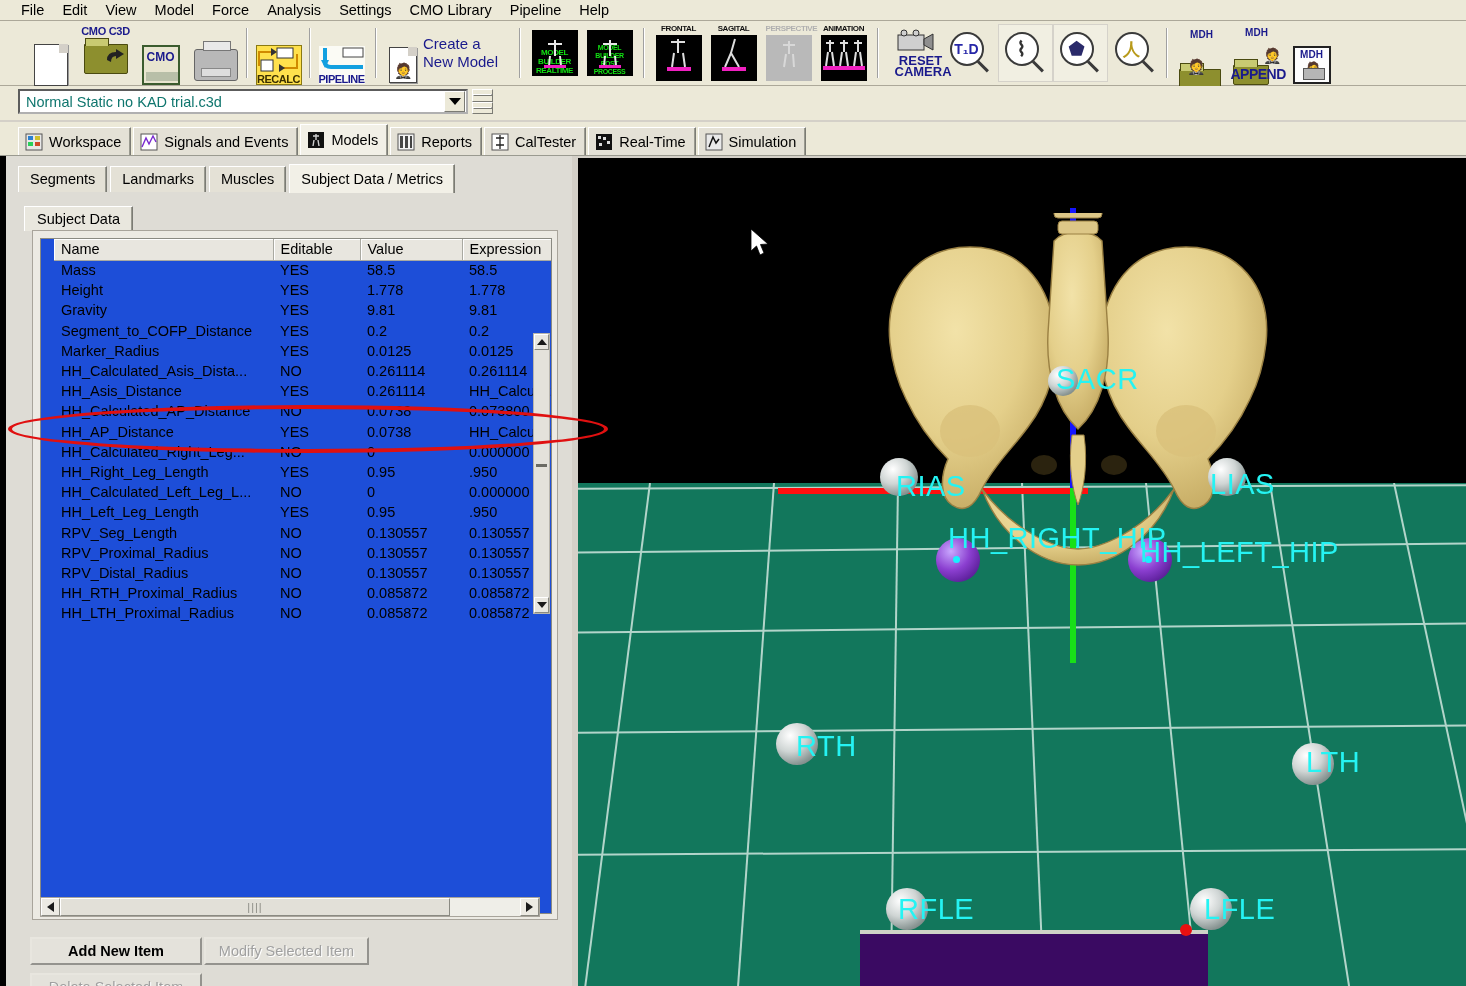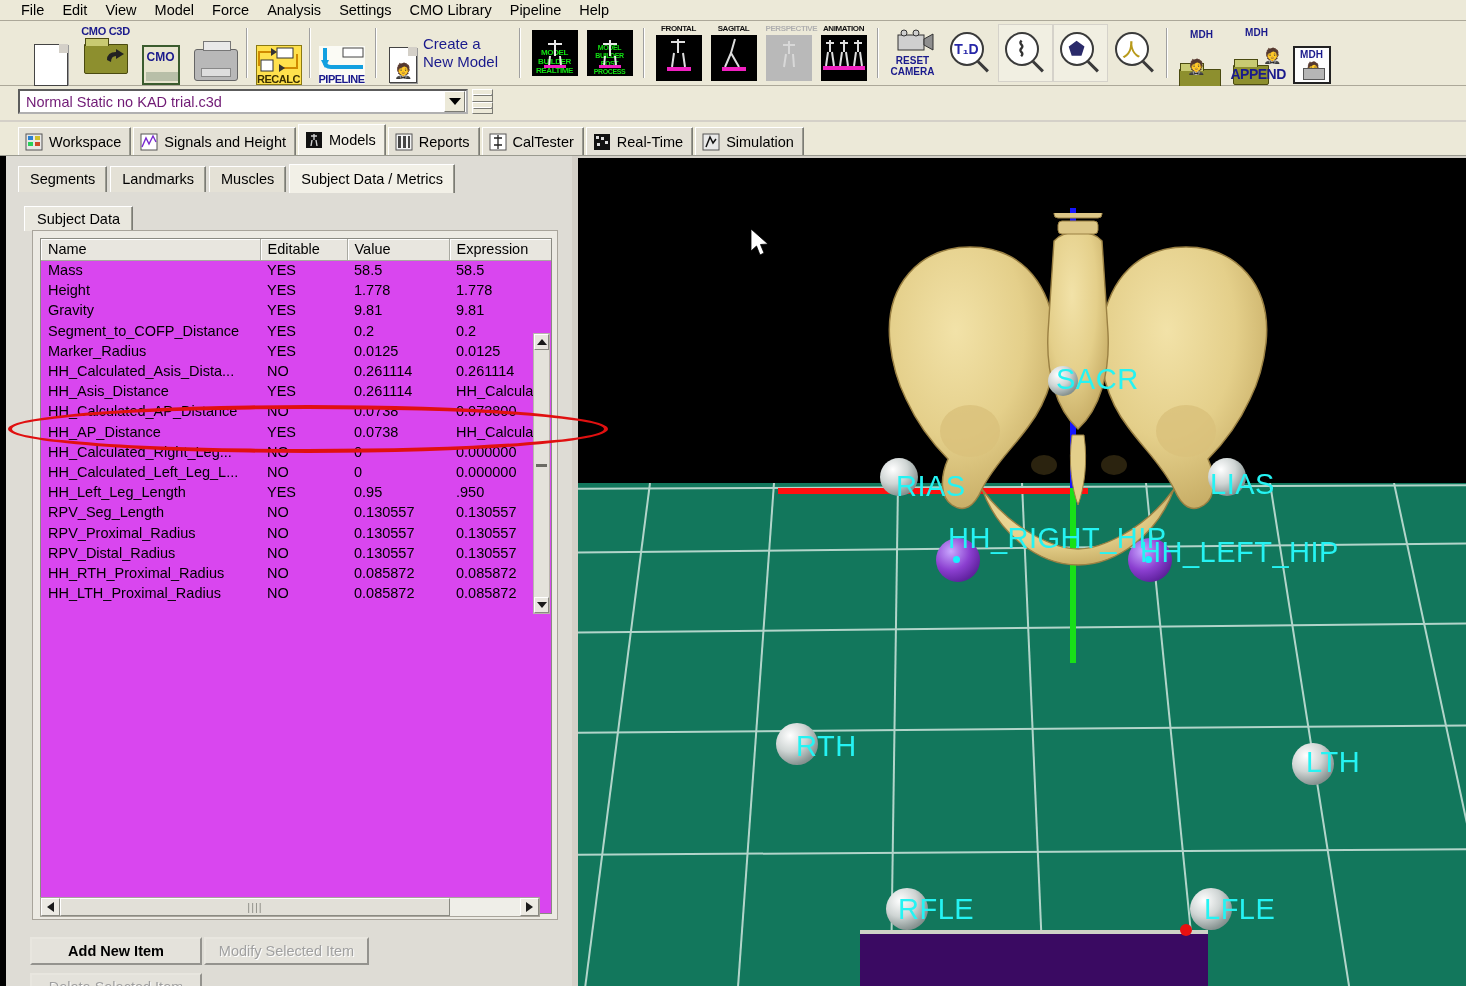--- a/index.html
+++ b/index.html
@@ -129,21 +129,21 @@
   
   .filebar {
     position: absolute; left: 0; top: 86px; width: 1466px; height: 34px;
     background: #ece9d8;
   }
   .combo {
     position: absolute; left: 18px; top: 89px; width: 450px; height: 25px;
     background: #fff; border: 2px inset #b0b0b0;
     display: flex; align-items: center;
   }
-  .combo .ctext { flex: 1; font-size: 14.5px; padding-left: 6px; color: #701a75; white-space: nowrap; }
+  .combo .ctext { flex: 1; font-size: 14.5px; padding-left: 6px; color: #0f766e; white-space: nowrap; }
   .combo .cbtn {
     width: 21px; height: 21px; margin-right: 1px; background: #ece9d8;
     border: 1px solid #fff; border-right-color: #7b7b74; border-bottom-color: #7b7b74;
     display: flex; align-items: center; justify-content: center;
   }
   .caret-down { width:0;height:0;border-left:6px solid transparent;border-right:6px solid transparent;border-top:7px solid #000;}
   .spin {
     position: absolute; left: 472px; top: 89px; width: 21px; height: 25px;
     display: flex; flex-direction: column;
   }
@@ -198,22 +198,23 @@
     border: 1px solid #fff; border-right-color:#7b7b74; border-bottom: none;
     box-shadow: inset -1px 0 0 #9a9a90; cursor: default;
   }
 
   .gridbox {
     position: absolute; left: 26px; top: 74px; width: 526px; height: 690px;
     background: #eceae3; border: 1px solid #a8a49b;
   }
   .gridwrap {
     position: absolute; left: 7px; top: 7px; width: 512px; height: 676px;
-    background: #d946ef; border: 1px solid #8a8a82;
+    background: #1d4ed8; border: 1px solid #8a8a82;
     overflow: hidden;
+    padding-left: 13px;
   }
   table.dg { border-collapse: collapse; width: 100%; table-layout: fixed; }
   table.dg th {
     background: #e8e6df; border-right: 1px solid #a9a9a1; border-bottom: 1px solid #a9a9a1;
     font-size: 14.5px; font-weight: normal; text-align: left;
     padding: 2px 0 2px 7px; height: 21px; color: #000;
     box-shadow: inset 1px 1px 0 #fff;
   }
   table.dg td {
     font-size: 14.5px; padding: 0 0 0 7px; height: 20.2px; color: #000;
@@ -510,21 +511,21 @@
 
     <div class="tgroup">
       <div class="tbtn">
         <div style="position:relative;width:52px;height:48px;">
           <svg width="44" height="26" viewBox="0 0 44 26" style="position:absolute;left:5px;top:0;">
             <rect x="6" y="6" width="26" height="15" fill="#cfcfcf" stroke="#333"></rect>
             <path d="M32 10 L41 5 L41 21 L32 16 Z" fill="#8f8f8f" stroke="#333"></path>
             <circle cx="12" cy="4" r="3" fill="#cfcfcf" stroke="#333"></circle>
             <circle cx="24" cy="4" r="3" fill="#cfcfcf" stroke="#333"></circle>
           </svg>
-          <div style="position:absolute;bottom:0;left:0;width:100%;text-align:center;font-size:10px;font-weight:bold;color:#1a1a8c;line-height:11px;">
+          <div style="position:absolute;bottom:0;left:8px;width:100%;text-align:center;font-size:13px;font-weight:bold;color:#1a1a8c;line-height:11px;">
             <div>RESET</div>
             <div>CAMERA</div>
           </div>
         </div>
       </div>
     </div>
 
     <div class="tbtn">
       <div class="magn">
         <div class="circ">T₁D</div>
@@ -607,21 +608,21 @@
         <rect x="3" y="9" width="5" height="4" fill="#2ad05a"></rect>
           <rect x="10" y="9" width="5" height="4" fill="#d04a2a"></rect>
       </svg>
       <span>Workspace</span>
     </div>
     <div class="mtab">
       <svg class="tabicon" viewBox="0 0 18 18">
         <rect x="1" y="1" width="16" height="16" fill="#fff" stroke="#555"></rect>
         <polyline points="2,14 6,5 9,11 13,3 16,9" fill="none" stroke="#7a2ad0" stroke-width="1.4"></polyline>
       </svg>
-      <span>Signals and Height</span>
+      <span>Signals and Events</span>
     </div>
     <div class="mtab active">
       <svg class="tabicon" viewBox="0 0 18 18">
         <rect x="1" y="1" width="16" height="16" fill="#111"></rect>
         <g stroke="#cfcfcf" stroke-width="1.4" fill="none">
             <path d="M9 3 L9 9 M6 5 L12 5 M7 9 L6 15 M11 9 L12 15"></path>
           </g>
       </svg>
       <span>Models</span>
     </div>
@@ -741,20 +742,26 @@
                 <td class="c-name">HH_AP_Distance</td>
                 <td class="c-edit">YES</td>
                 <td class="c-val">0.0738</td>
                 <td class="c-expr">HH_Calculat</td>
               </tr>
               <tr>
                 <td class="c-name">HH_Calculated_Right_Leg...</td>
                 <td class="c-edit">NO</td>
                 <td class="c-val">0</td>
                 <td class="c-expr">0.000000</td>
+              </tr>
+              <tr>
+                <td class="c-name">HH_Right_Leg_Length</td>
+                <td class="c-edit">YES</td>
+                <td class="c-val">0.95</td>
+                <td class="c-expr">.950</td>
               </tr>
               <tr>
                 <td class="c-name">HH_Calculated_Left_Leg_L...</td>
                 <td class="c-edit">NO</td>
                 <td class="c-val">0</td>
                 <td class="c-expr">0.000000</td>
               </tr>
               <tr>
                 <td class="c-name">HH_Left_Leg_Length</td>
                 <td class="c-edit">YES</td>

